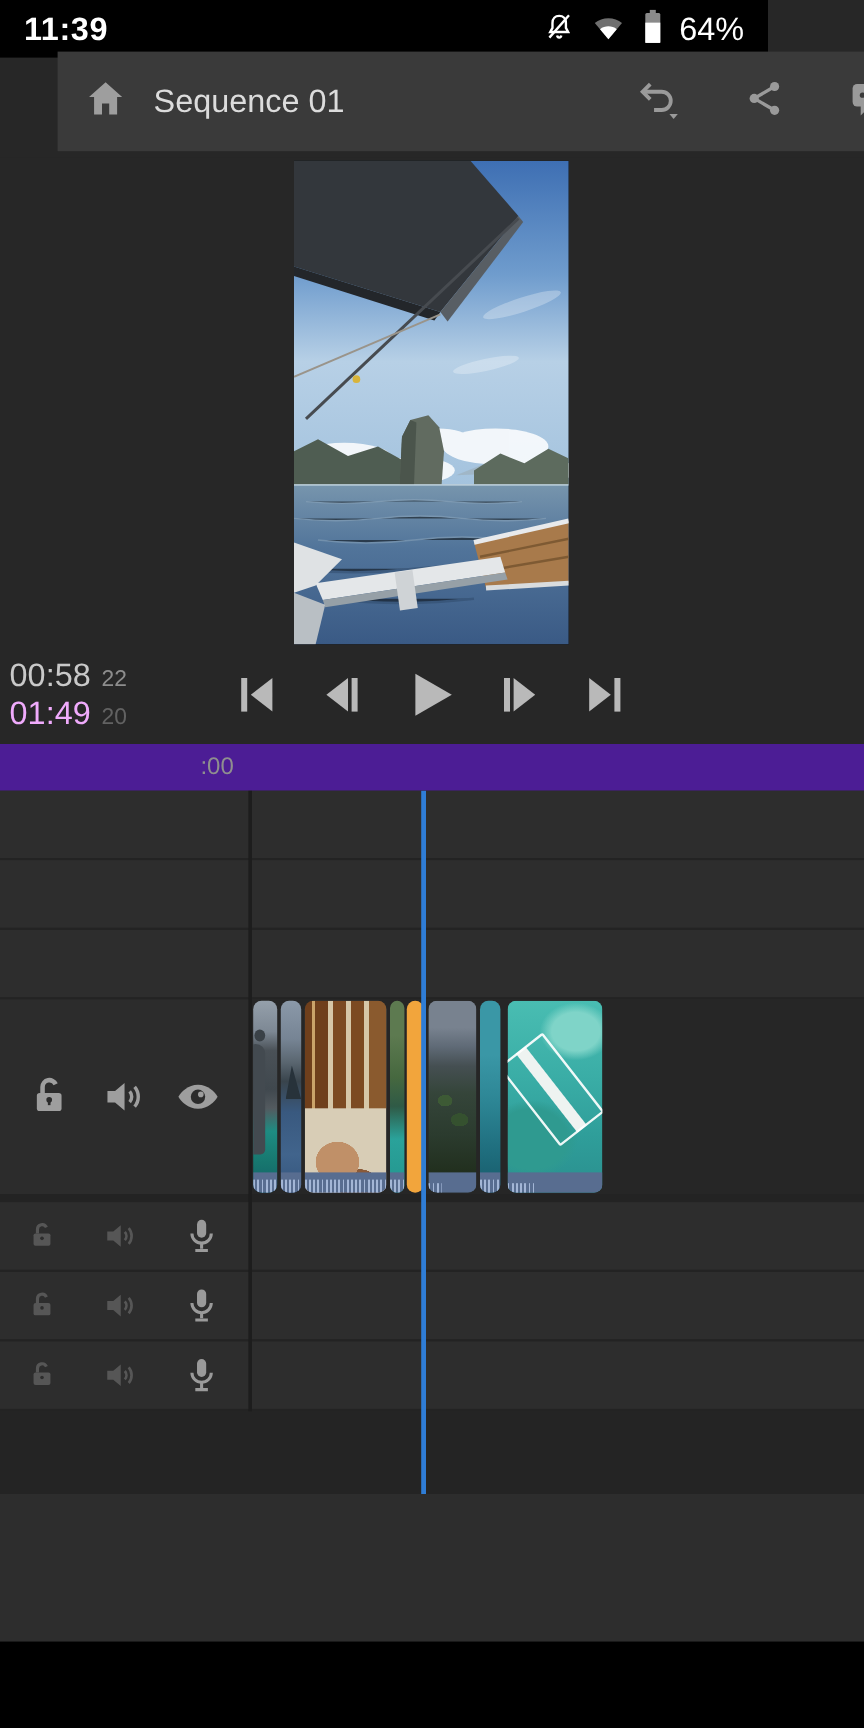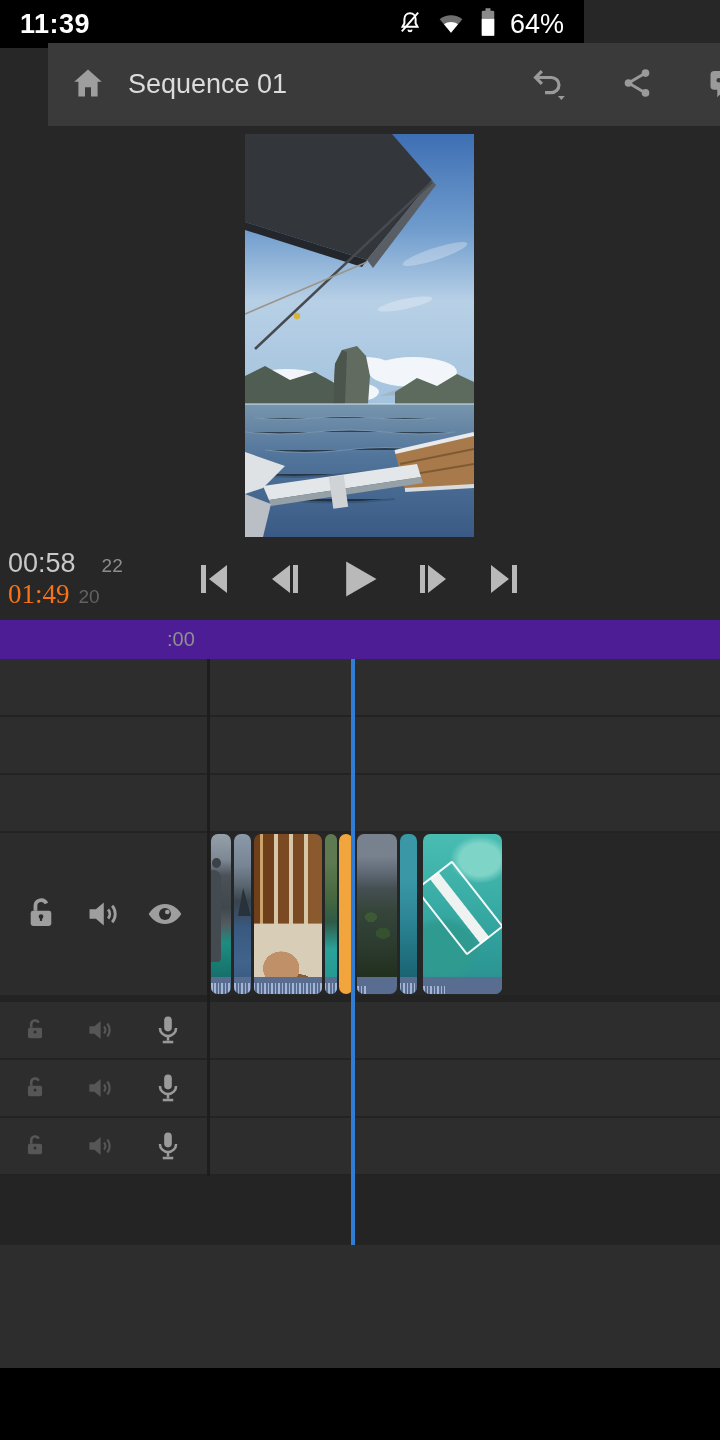--- a/index.html
+++ b/index.html
@@ -1,40 +1,40 @@
 <!DOCTYPE html>
 <html style="--accent_blue: #1d72dd; --playhead_blue: #2f7dd6; --clip_orange: #f2a53c;"><head>
 <meta charset="utf-8">
 <style>
   html,body{margin:0;padding:0;background:#000;}
   #app{position:relative;width:720px;height:1440px;overflow:hidden;
        font-family:"Liberation Sans", sans-serif;background:#272727;}
 
   
-  #status-bar{position:absolute;left:0;top:0;width:584px;height:48px;background:#000;
+  #status-bar{position:absolute;left:0;top:0;width:640px;height:48px;background:#000;
     display:flex;align-items:center;justify-content:space-between;padding:16px 20px;box-sizing:border-box;}
   #status-bar .time{color:#fff;font-size:27px;font-weight:700;letter-spacing:.5px;}
   #status-bar .right{display:flex;align-items:center;gap:12px;}
   #status-bar .pct{color:#fff;font-size:27px;font-weight:400;}
 
   
   #app-header{position:absolute;left:0;top:43px;width:720px;height:83px;background:#3a3a3a;
     display:flex;align-items:center;padding:0 26px 0 22px;box-sizing:border-box;margin-left:48px;}
   #app-header .title{color:#dcdcdc;font-size:27px;margin-left:22px;}
   #app-header .spacer{flex:1;}
   #app-header .hicons{display:flex;align-items:center;gap:52px;}
 
   
   #main-area{position:absolute;left:0;top:131px;width:720px;height:489px;background:#272727;}
   #preview{position:absolute;left:245px;top:3px;width:229px;height:403px;overflow:hidden;background:#10151c;}
 
   .timecode{position:absolute;left:8px;top:417px;line-height:1.15;}
   .tc-main{color:#c9c9c9;font-size:27px;text-align:center;}
-  .tc-frames{color:#8d8d8d;font-size:19px;margin-left:26px;}
-  .tc-dur{color:#f97316;font-size:27px;font-family:Liberation Serif, serif;}
+  .tc-frames{color:#8d8d8d;font-size:19px;margin-left:9px;}
+  .tc-dur{color:#f0abfc;font-size:27px;}
   .tc-dur-frames{color:#626262;font-size:19px;margin-left:9px;}
 
   .transport{position:absolute;left:196px;top:425px;width:326px;height:46px;
     display:flex;align-items:center;justify-content:space-between;}
   .transport svg{display:block;}
 
   
   #ruler{position:absolute;left:0;top:620px;width:720px;height:39px;background:#4c1d95;}
   #ruler .tick{position:absolute;left:167px;top:8px;color:#8f8f8f;font-size:20px;}
 

